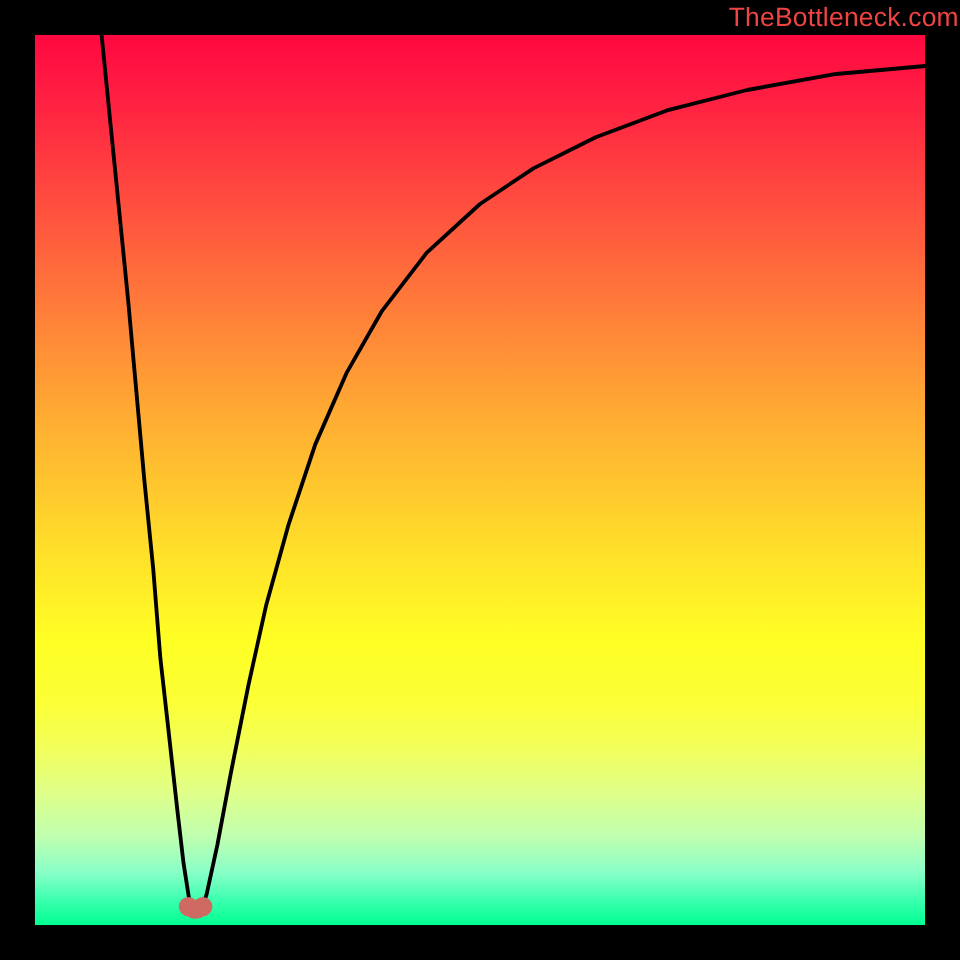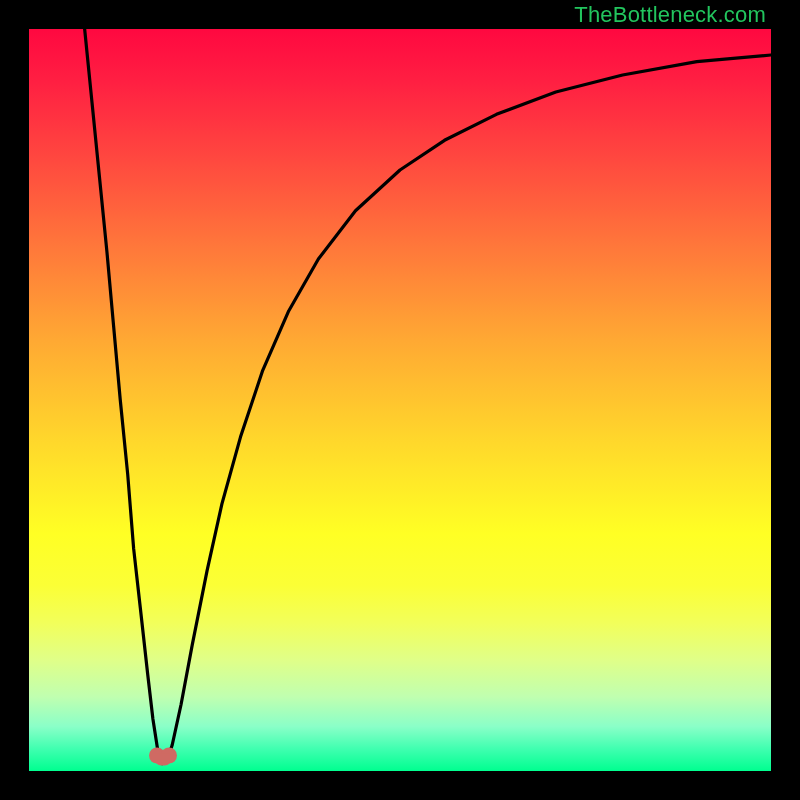--- a/index.html
+++ b/index.html
@@ -13,22 +13,22 @@
   }
   .frame {
     position: relative;
     width: 800px;
     height: 800px;
     background: #000;
   }
   .watermark {
     position: absolute;
     top: 2px;
-    right: 34px;
-    color: #22c55e;
+    right: 1px;
+    color: #ef4444;
     font-size: 22px;
     font-weight: 500;
     letter-spacing: 0.2px;
     z-index: 10;
   }
   .plot-area {
     position: absolute;
     left: 29px;
     top: 29px;
     width: 742px;

